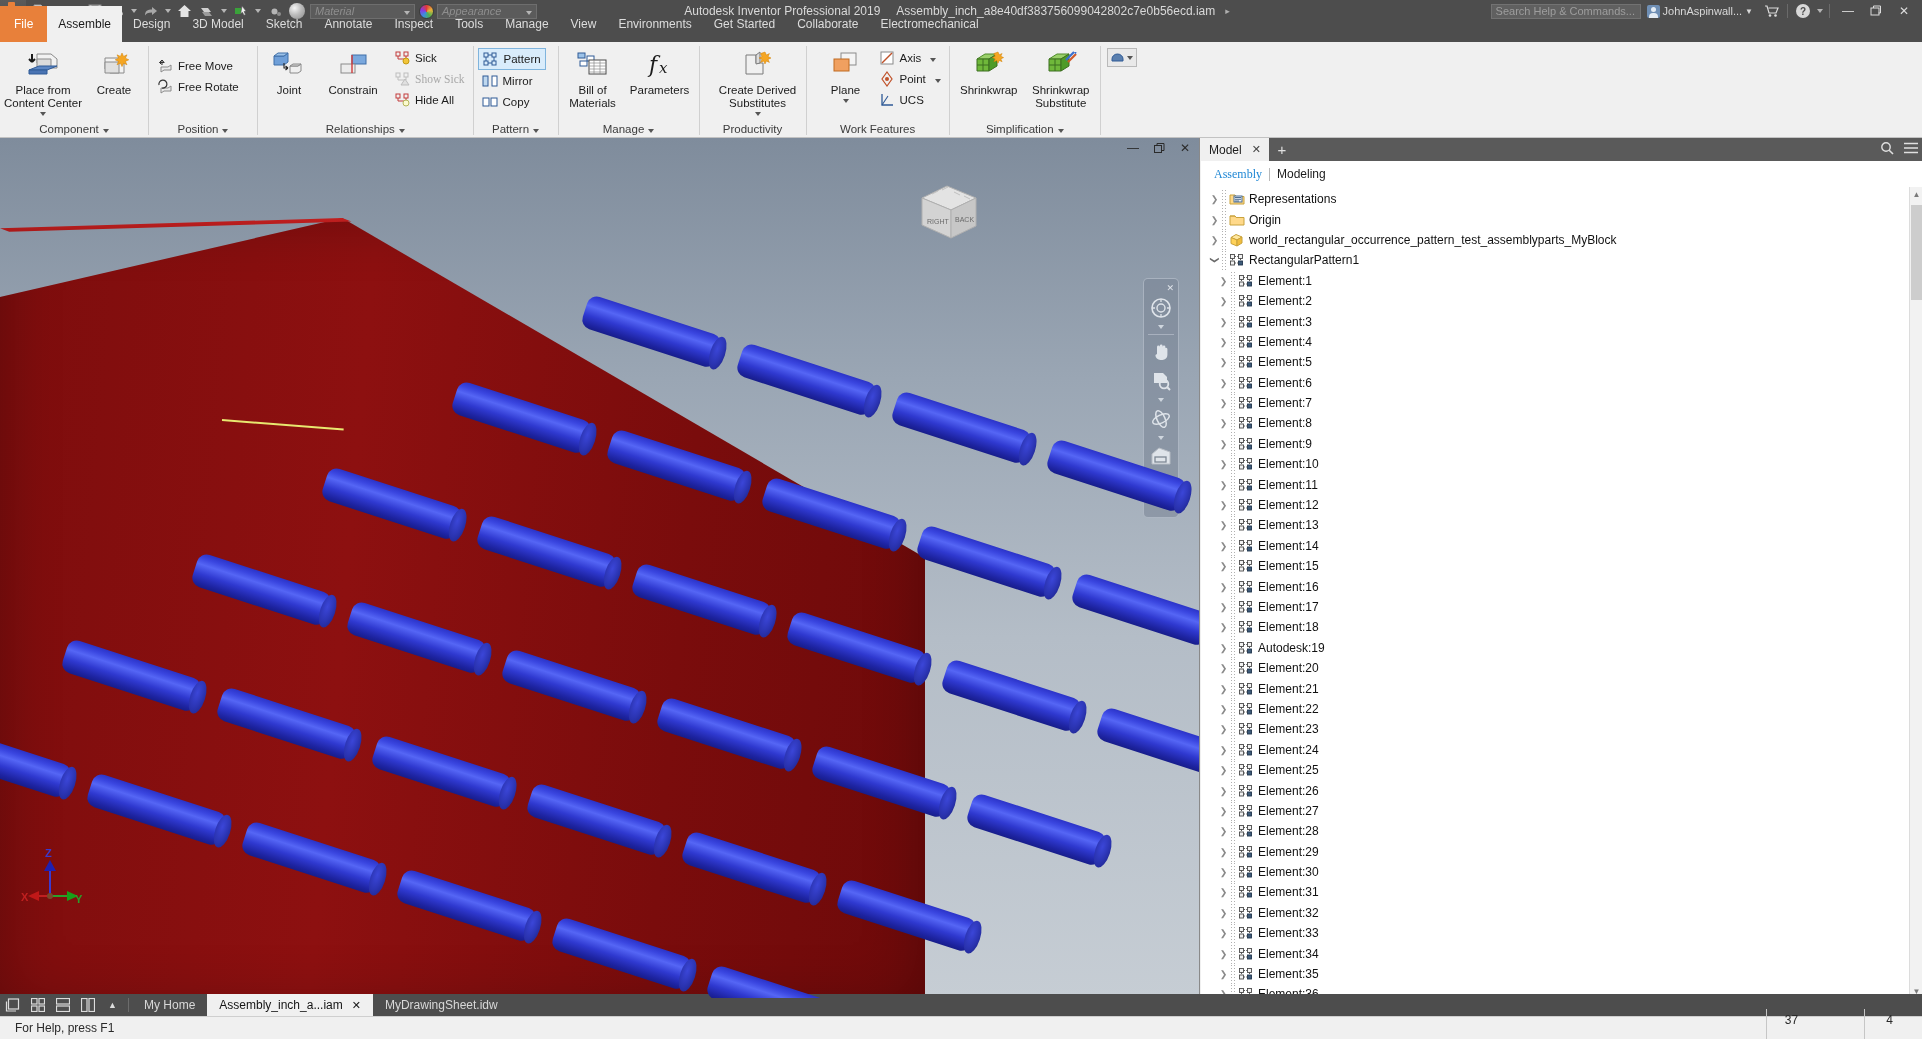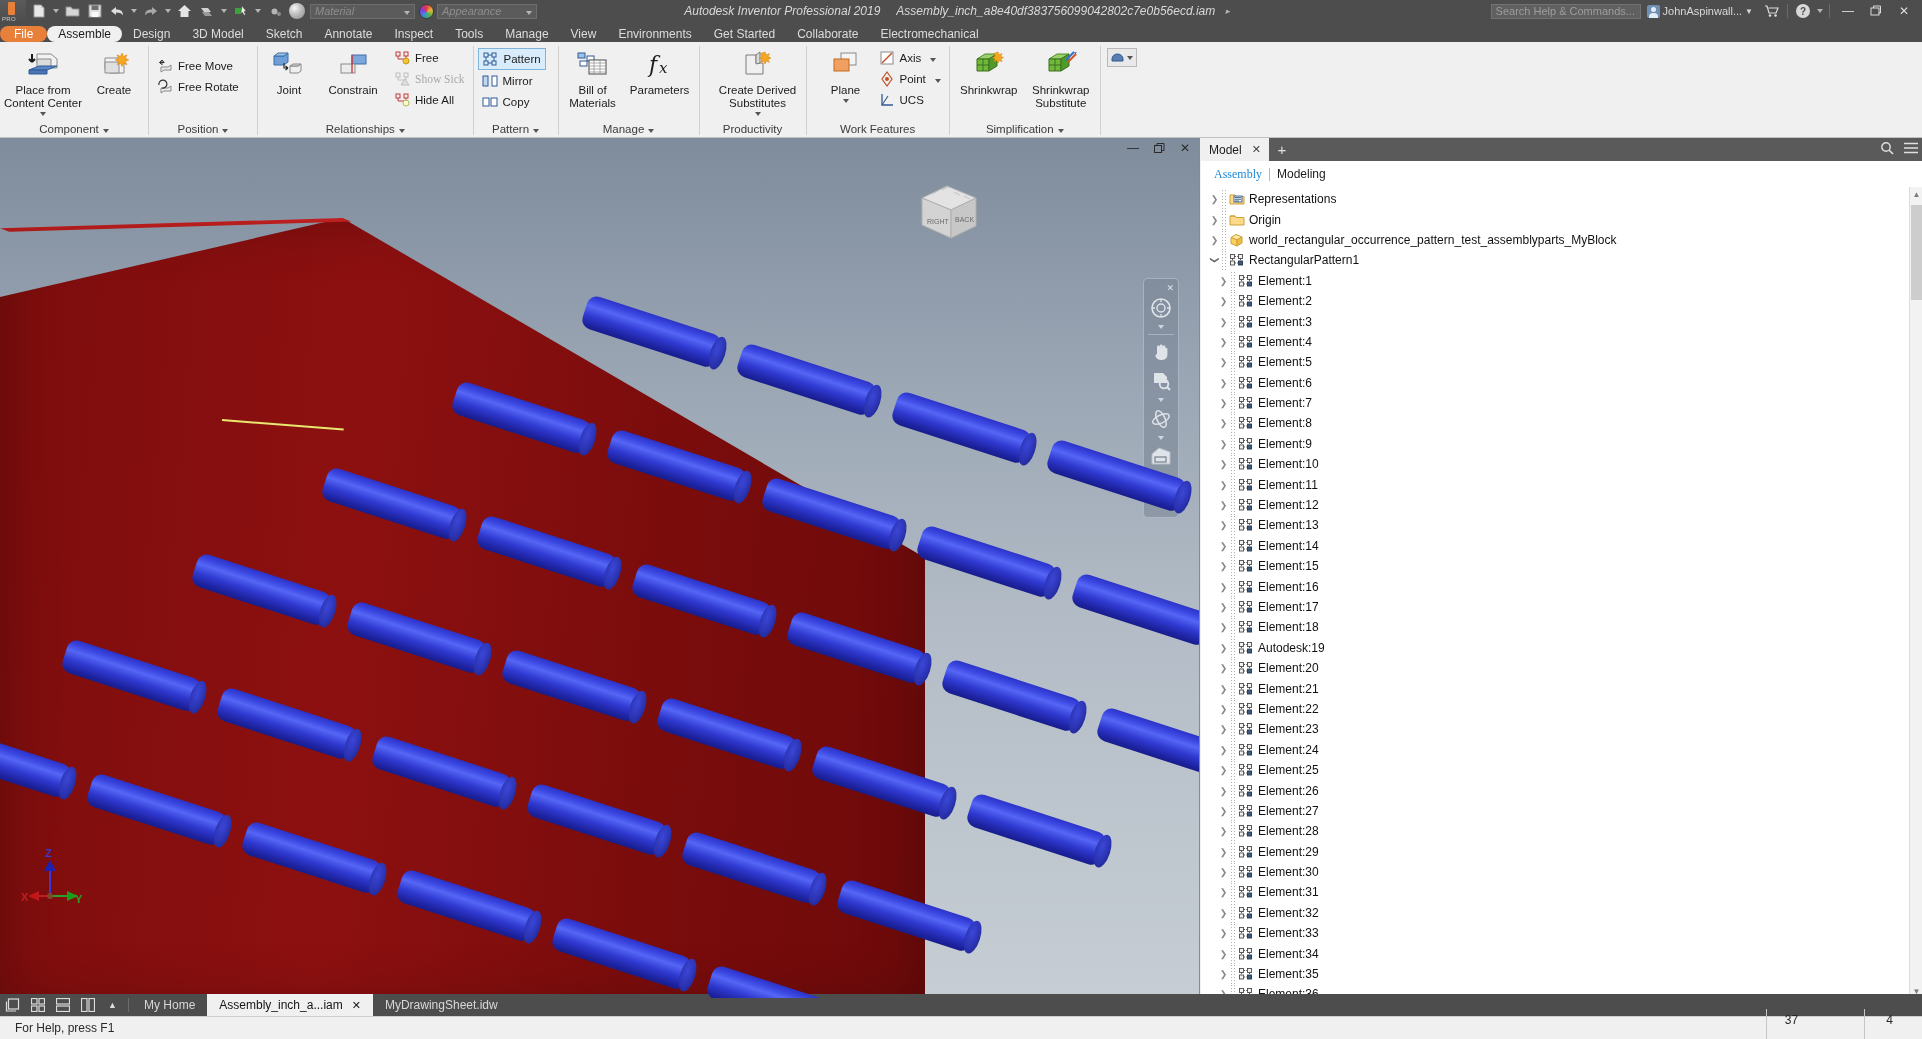--- a/index.html
+++ b/index.html
@@ -66,21 +66,21 @@
     margin-left:3px;
   }
   .color-wheel {
     width:15px;height:15px;border-radius:50%;margin-left:3px;
     background: conic-gradient(#e03a3a,#e8b23a,#4fb14f,#3a8fe0,#8a3ae0,#e03a3a);
     border:1px solid #3a3a3a;
   }
   .title-center {
     position:absolute; left:0; right:8px; top:0; height:22px;
     display:flex; align-items:center; justify-content:center;
-    pointer-events:none; font-size:12px; color:#d9d9d9; gap:16px;font-style:italic;
+    pointer-events:none; font-size:12px; color:#d9d9d9; gap:16px;
   }
   .title-doc-wrap { display:flex; align-items:center; gap:10px; }
   .title-caret { color:#b0b0b0; font-size:9px; }
   .title-right {
     position:absolute; right:0; top:0; height:22px;
     display:flex; align-items:center; gap:0px; padding-right:4px;
   }
   .searchbox {
     width:150px; height:15px; background:#606060; border:1px solid #727272;
     color:#9d9d9d; font-size:11px; display:flex;align-items:center;
@@ -100,23 +100,22 @@
     width:14px;height:14px;border-radius:50%;background:#d8d8d8;color:#4d4d4d;
     font-size:10px;font-weight:bold;display:flex;align-items:center;justify-content:center;
   }
 
   
   .ribtabs {
     position:absolute; top:22px; left:0; width:1922px; height:20px;
     background:#4d4d4d; display:flex; align-items:flex-end; font-size:12px;
   }
   .rtab {
-    height:16px; padding:0 11px; display:flex;align-items:center;
+    height:36px; padding:0 11px; display:flex;align-items:center;
     color:#dddddd;
-    border-radius:9px;
   }
   .rtab.file { background:#e8803a; color:#ffffff; padding:0 14px; }
   .rtab.active { background:#f0f0f0; color:#1a1a1a; }
 
   
   .ribbon {
     position:absolute; top:42px; left:0; width:1922px; height:96px;
     background:#f0f0f0; border-bottom:1px solid #c2c2c2;
     display:flex; align-items:stretch;
   }
@@ -531,21 +530,21 @@
         <div class="smallcol">
           <div class="smallbtn">
             <span class="sic">
               <svg width="16" height="16" viewBox="0 0 16 16">
                 <rect x="1" y="2" width="4" height="4" fill="none" stroke="#c23a3a"></rect>
                 <rect x="9" y="2" width="4" height="4" fill="none" stroke="#c23a3a"></rect>
                 <path d="M3 6 v3 h8 v-3" stroke="#c23a3a" fill="none"></path>
                 <circle cx="11" cy="11" r="3" fill="#f2c53a" stroke="#c49a10"></circle>
               </svg>
             </span>
-            <span>Free</span>
+            <span>Sick</span>
           </div>
           <div class="smallbtn disabled">
             <span class="sic">
               <svg width="16" height="16" viewBox="0 0 16 16">
                 <rect x="1" y="2" width="4" height="4" fill="none" stroke="#bdbdbd"></rect>
                 <rect x="9" y="2" width="4" height="4" fill="none" stroke="#bdbdbd"></rect>
                 <path d="M3 6 v3 h8 v-3" stroke="#bdbdbd" fill="none"></path>
                 <path d="M10 8 l4 6 h-8z" fill="#e0e0e0" stroke="#bdbdbd"></path>
               </svg>
             </span>

